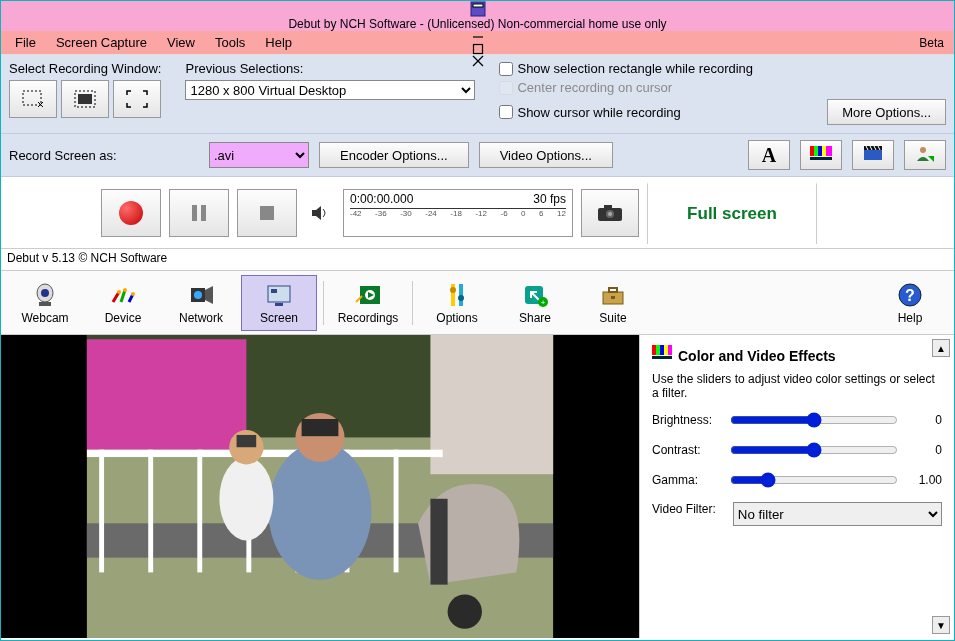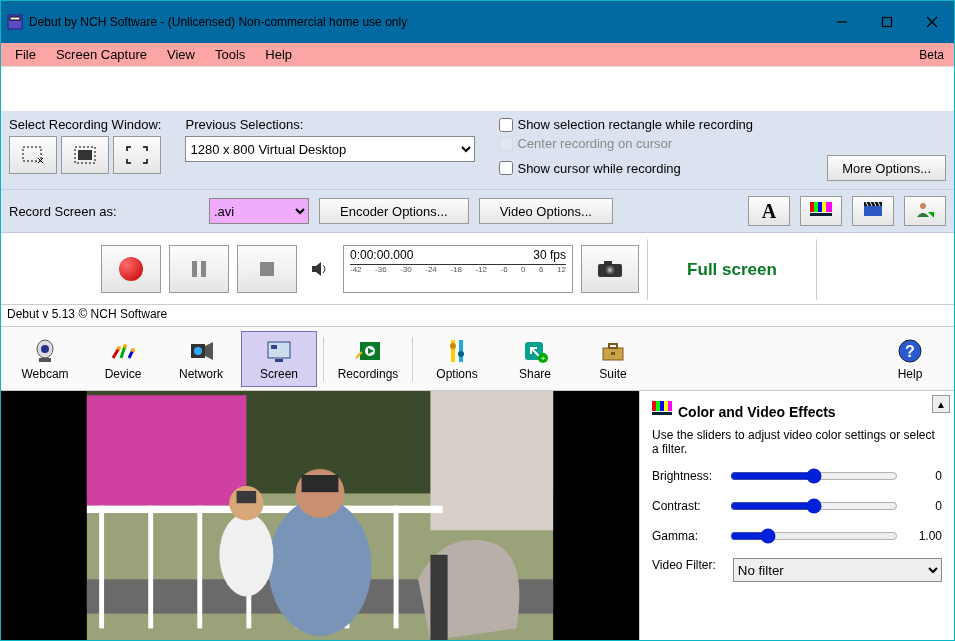--- a/index.html
+++ b/index.html
@@ -1,33 +1,33 @@
 <!DOCTYPE html>
 <html><head>
 <meta charset="utf-8">
 <style>
   * { box-sizing: border-box; margin: 0; padding: 0; font-family: "Segoe UI", Tahoma, sans-serif; }
   body { width: 955px; height: 641px; background: #fff; overflow: hidden; border: 1px solid #0ab6c4; }
 
-  .titlebar { height: 42px; background: #0369a1; display: flex; align-items: center; padding: 0; }
+  .titlebar { height: 30px; background: #f9a8d4; display: flex; align-items: center; padding: 0; flex-direction: column; }
   .titlebar .app-icon { width: 16px; height: 16px; margin: 0 6px; }
   .titlebar .title { color: #000; font-size: 12px; flex: 1; }
   .titlebar .win-btn { width: 45px; height: 30px; display: flex; align-items: center; justify-content: center; }
   .titlebar svg { stroke: #000; }
 
   .menubar { height: 24px; background: #fca5a5; display: flex; align-items: center; padding: 0 4px; border-bottom: 1px solid #e0e0e0; font-size: 13px; }
   .menubar .menu-item { padding: 2px 10px; cursor: default; }
   .menubar .spacer { flex: 1; }
   .menubar .beta { font-size: 12px; padding-right: 6px; }
 
-  .panel-a { background: #dce3f0; padding: 6px 8px 8px 8px; display: flex; gap: 24px; align-items: flex-start; border-bottom: 1px solid #c4cbe0; margin-top: 44px; }
+  .panel-a { background: #dce3f0; padding: 6px 8px 8px 8px; display: flex; gap: 24px; align-items: flex-start; border-bottom: 1px solid #c4cbe0; }
   .lbl { font-size: 13px; margin-bottom: 4px; display: block; }
   .srw-group { display: flex; gap: 4px; }
   .sq-btn { width: 48px; height: 38px; border: 1px solid #999; background: linear-gradient(#fdfdfd,#e5e5e5); display:flex; align-items:center; justify-content:center; cursor:pointer; }
-  .prev-sel select { width: 290px; height: 26px; font-size: 13px; background: #fff; border: 1px solid #888; }
+  .prev-sel select { width: 290px; height: 20px; font-size: 13px; background: #fff; border: 1px solid #888; }
   .right-opts { display: flex; flex-direction: column; gap: 4px; font-size: 13px; flex:1; }
   .right-opts label { display: flex; align-items: center; gap: 4px; }
   .right-opts .grey { color: #8a8a8a; }
   .more-opt-row { display:flex; align-items:center; gap:12px; }
   .more-opt-btn { height:26px; padding:0 14px; border:1px solid #999; background:linear-gradient(#fdfdfd,#e5e5e5); font-size:13px; }
 
   .panel-b { background: #dce3f0; padding: 6px 8px; display:flex; align-items:center; gap:10px; border-bottom:1px solid #c4cbe0; }
   .panel-b .lblrow { font-size:13px; width:190px; }
   .panel-b select { width:100px; height:26px; border:1px solid #888; font-size:13px; background:#f0abfc; }
   .panel-b .bbtn { height:26px; padding:0 20px; border:1px solid #999; background:linear-gradient(#fdfdfd,#e5e5e5); font-size:13px; }

